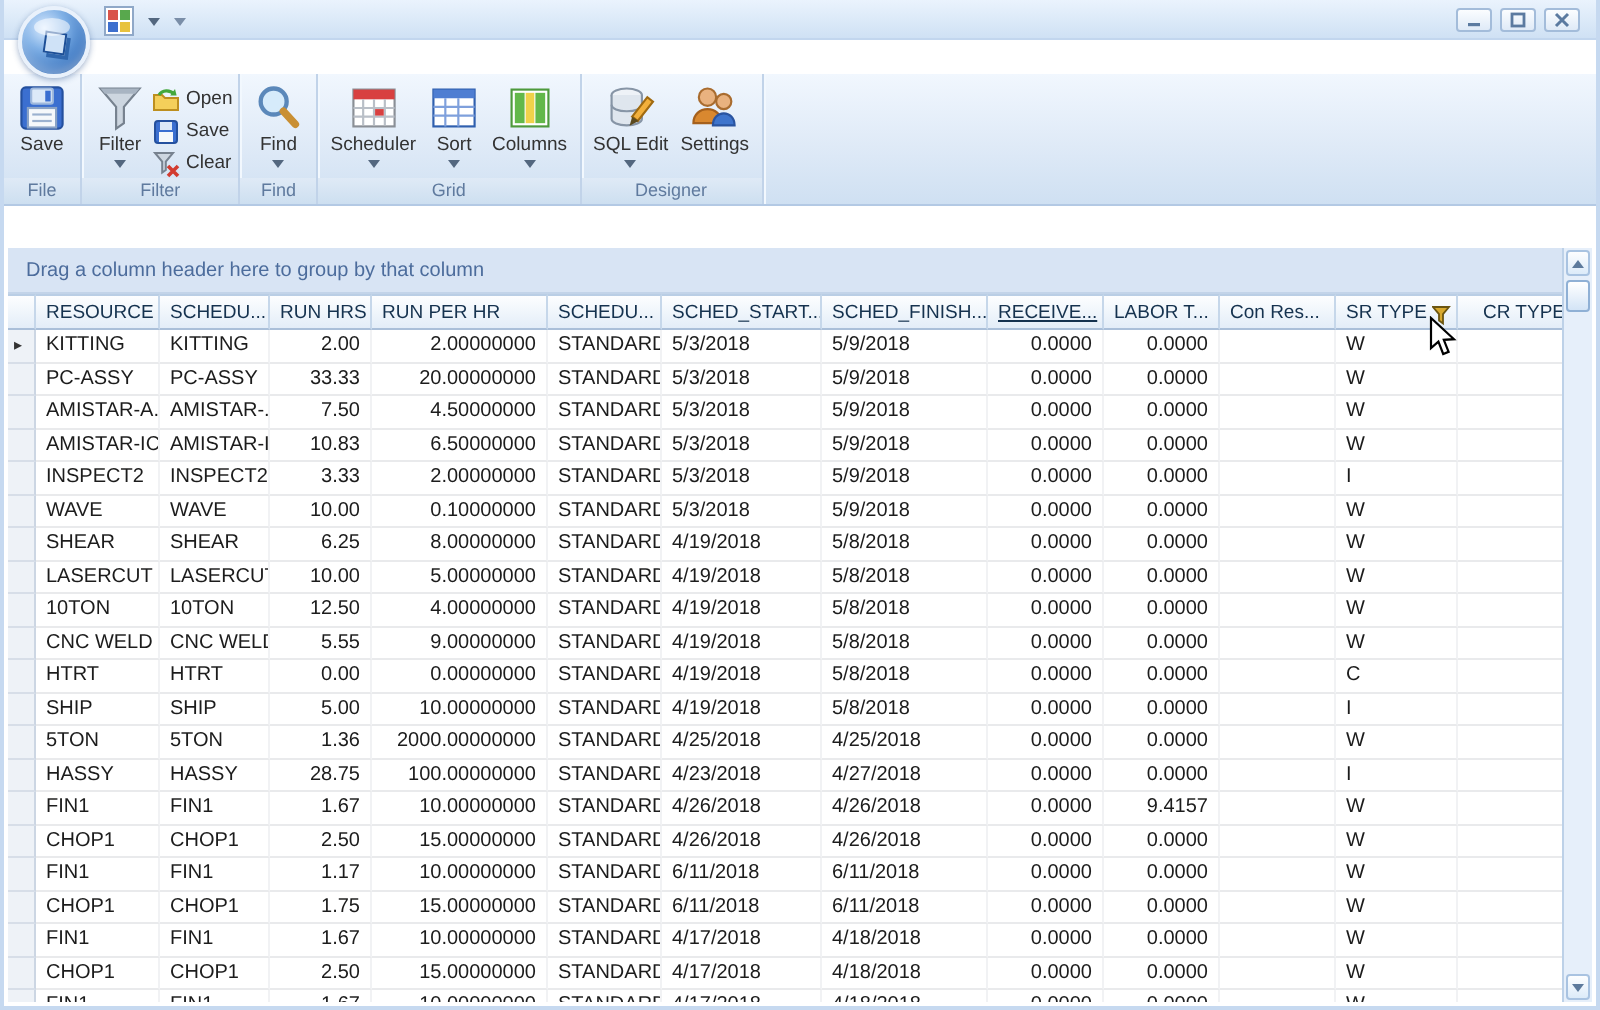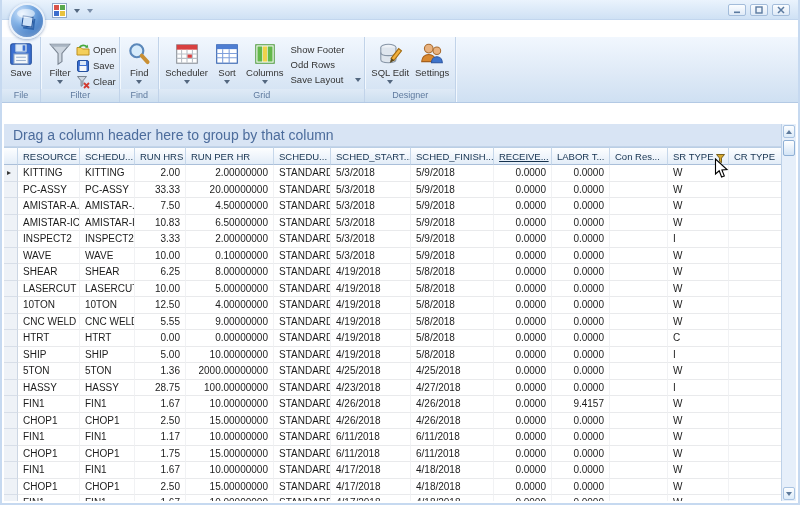--- a/index.html
+++ b/index.html
@@ -57,21 +57,21 @@
   
   .content { position:absolute; top:103px; left:2px; right:2px; bottom:2px; background:#fff; overflow:hidden; }
   .tabstrip { position:absolute; top:0; left:0; right:0; height:20px;
     background:linear-gradient(#ebf2fb,#d6e4f5); border-bottom:1px solid #a9c3e1; }
   .doc-tab { position:absolute; left:5px; top:2px; height:18px; padding:0 13px; line-height:16px;
     font-size:9.5px; font-weight:bold; color:#1a1a1a; background:linear-gradient(#ffffff,#eef4fb);
     border:1px solid #8fb0d5; border-bottom:none; border-radius:2px 2px 0 0; }
   .strip-close { position:absolute; right:4px; top:5px; width:11px; height:11px; display:flex; align-items:center; justify-content:center; }
 
   .group-panel { position:absolute; top:21px; left:0; right:15px; height:23px; background:#d8e4f4;
-    border-bottom:1px solid #c3d4e9; font-size:14px; color:#4c6c9c; line-height:23px; padding-left:9px; }
+    border-bottom:1px solid #c3d4e9; font-size:10px; color:#4c6c9c; line-height:23px; padding-left:9px; }
 
   .grid { position:absolute; top:44px; left:0; right:15px; bottom:0; overflow:hidden; }
   .grid-header { display:flex; height:18px; }
   .hcell { position:relative; flex:0 0 auto; height:18px; padding:0 0 0 5px; font-size:9.5px; color:#15324f;
     line-height:17px; background:linear-gradient(#fdfeff,#e3edf8); border-right:1px solid #c6d7ea;
     border-top:1px solid #bacee5; border-bottom:1px solid #aabfd9; white-space:nowrap; overflow:hidden; }
   .hcell.ind { padding:0; }
   .hfilter { position:absolute; right:2px; top:4px; width:10px; height:10px; }
   .grid-rows { }
   .grow { display:flex; height:16.5px; }
@@ -248,28 +248,20 @@
               <svg viewBox="0 0 24 24" width="26" height="26">
                   <rect x="3.5" y="3.5" width="17" height="17" fill="#fff" stroke="#4e9a3c"></rect>
                   <rect x="5" y="5" width="4.5" height="14" fill="#63b84a"></rect>
                   <rect x="10" y="5" width="4" height="14" fill="#f0d24a"></rect>
                   <rect x="14.5" y="5" width="4.5" height="14" fill="#63b84a"></rect>
                 </svg>
             </span>
             <span class="blbl">Columns</span>
             <span class="caret"></span>
           </div>
-          <div class="menustack">
-            <div class="menuitem">Show Footer</div>
-            <div class="menuitem">Odd Rows</div>
-            <div class="menucaret-row">
-              <div class="menuitem">Save Layout</div>
-              <span class="caret menucaret"></span>
-            </div>
-          </div>
         </div>
         <div class="rgroup-caption">Grid</div>
       </div>
 
       <div class="rgroup">
         <div class="rgroup-body">
           <div class="bigbtn">
             <span class="bicon">
               <svg viewBox="0 0 24 24" width="26" height="26">
                   <ellipse cx="10.5" cy="6" rx="7" ry="3" fill="#eef2f7" stroke="#8795a6"></ellipse>
@@ -313,21 +305,21 @@
           <div class="hcell" style="width: 88px;"><span>RUN PER HR</span></div>
           <div class="hcell" style="width: 57px;"><span>SCHEDU...</span></div>
           <div class="hcell" style="width: 80px;"><span>SCHED_START...</span></div>
           <div class="hcell" style="width: 83px;"><span>SCHED_FINISH...</span></div>
           <div class="hcell" style="width: 58px; text-decoration: underline;"><span>RECEIVE...</span></div>
           <div class="hcell" style="width: 58px;"><span>LABOR T...</span></div>
           <div class="hcell" style="width: 58px;"><span>Con Res...</span></div>
           <div class="hcell" style="width: 61px;"><span>SR TYPE</span><span class="hfilter"><svg viewBox="0 0 10 10" width="10" height="10">
                 <path d="M0.5 0.5 h8 l-3 3.6 v4.6 l-2 -1.4 V4.1 z" fill="#d8a92f" stroke="#6b5510" stroke-width="0.9"></path>
               </svg></span></div>
-          <div class="hcell" style="width: 62px;"><span>CR TYPE</span></div>
+          <div class="hcell" style="width: 62px; text-align: center;"><span>CR TYPE</span></div>
         </div>
       <div class="grid-rows" id="grid-rows">
           <div class="grow">
             <div class="cell ind" style="width: 14px;">▸</div>
             <div class="cell a-left" style="width: 62px;">KITTING</div>
             <div class="cell a-left" style="width: 55px;">KITTING</div>
             <div class="cell a-right" style="width: 51px;">2.00</div>
             <div class="cell a-right" style="width: 88px;">2.00000000</div>
             <div class="cell a-left" style="width: 57px;">STANDARD</div>
             <div class="cell a-left" style="width: 80px;">5/3/2018</div>

